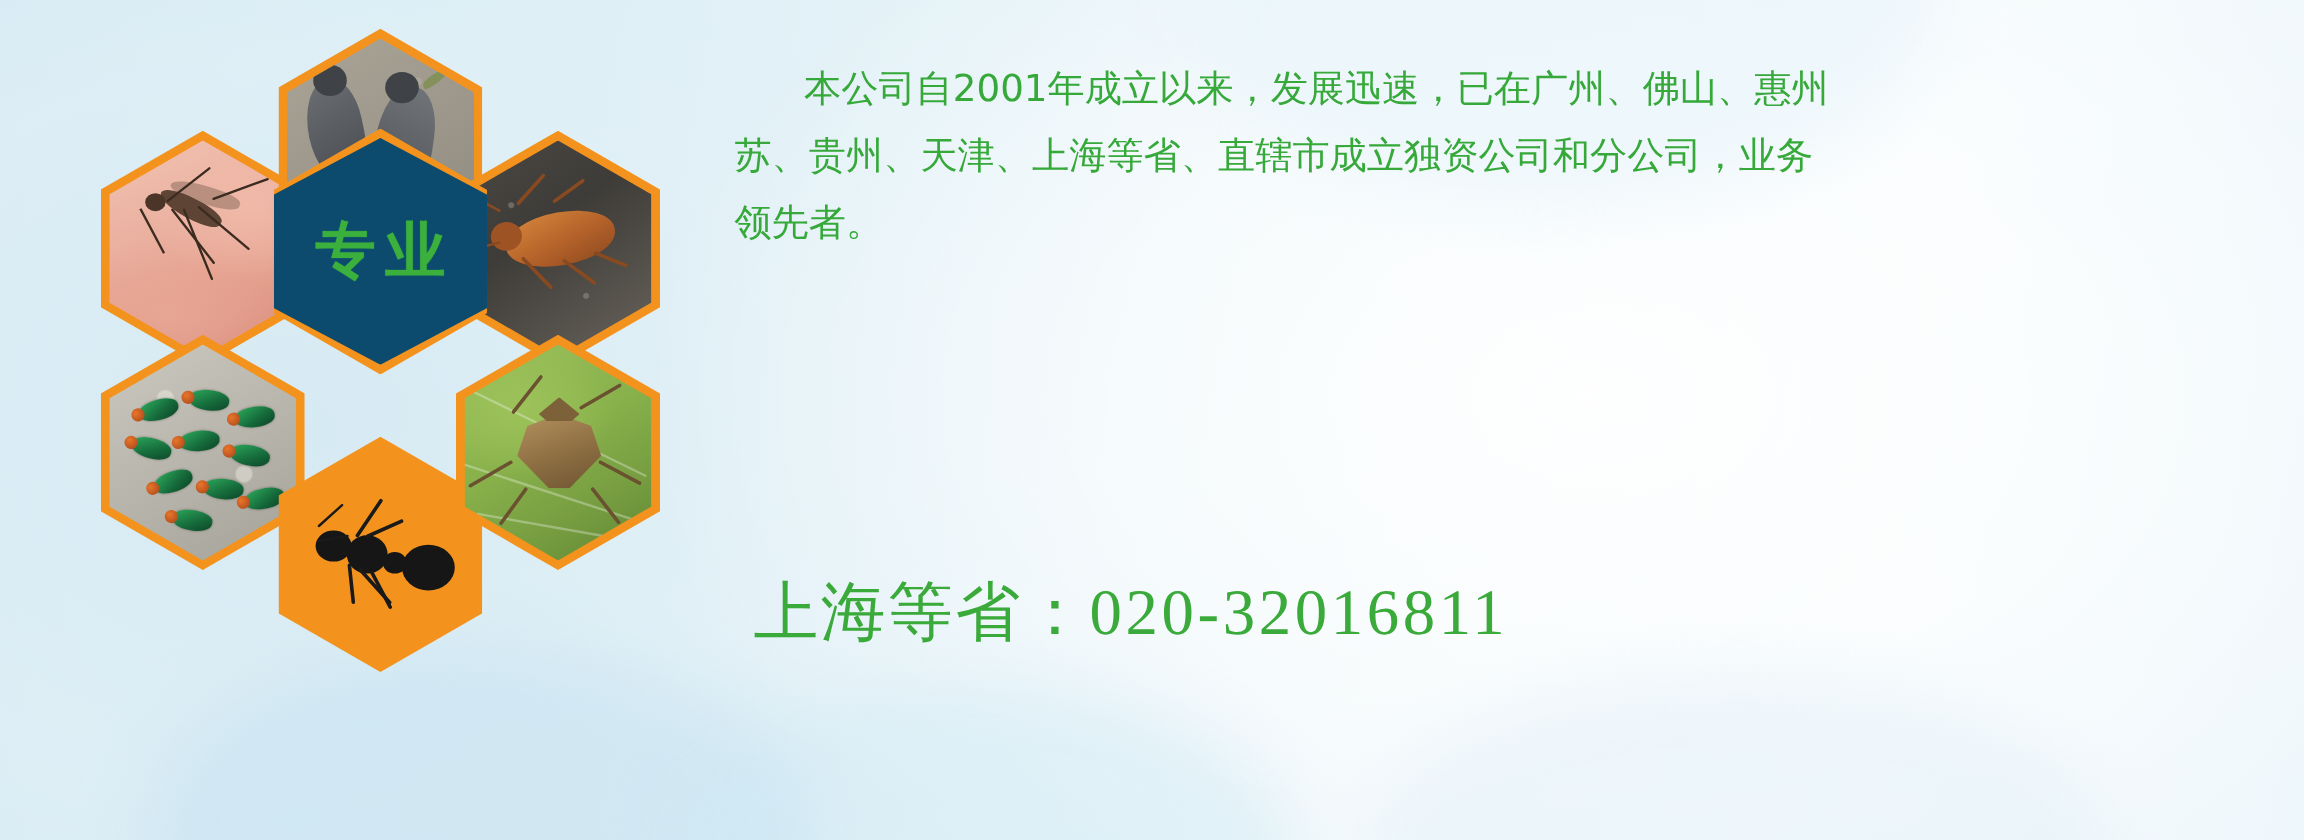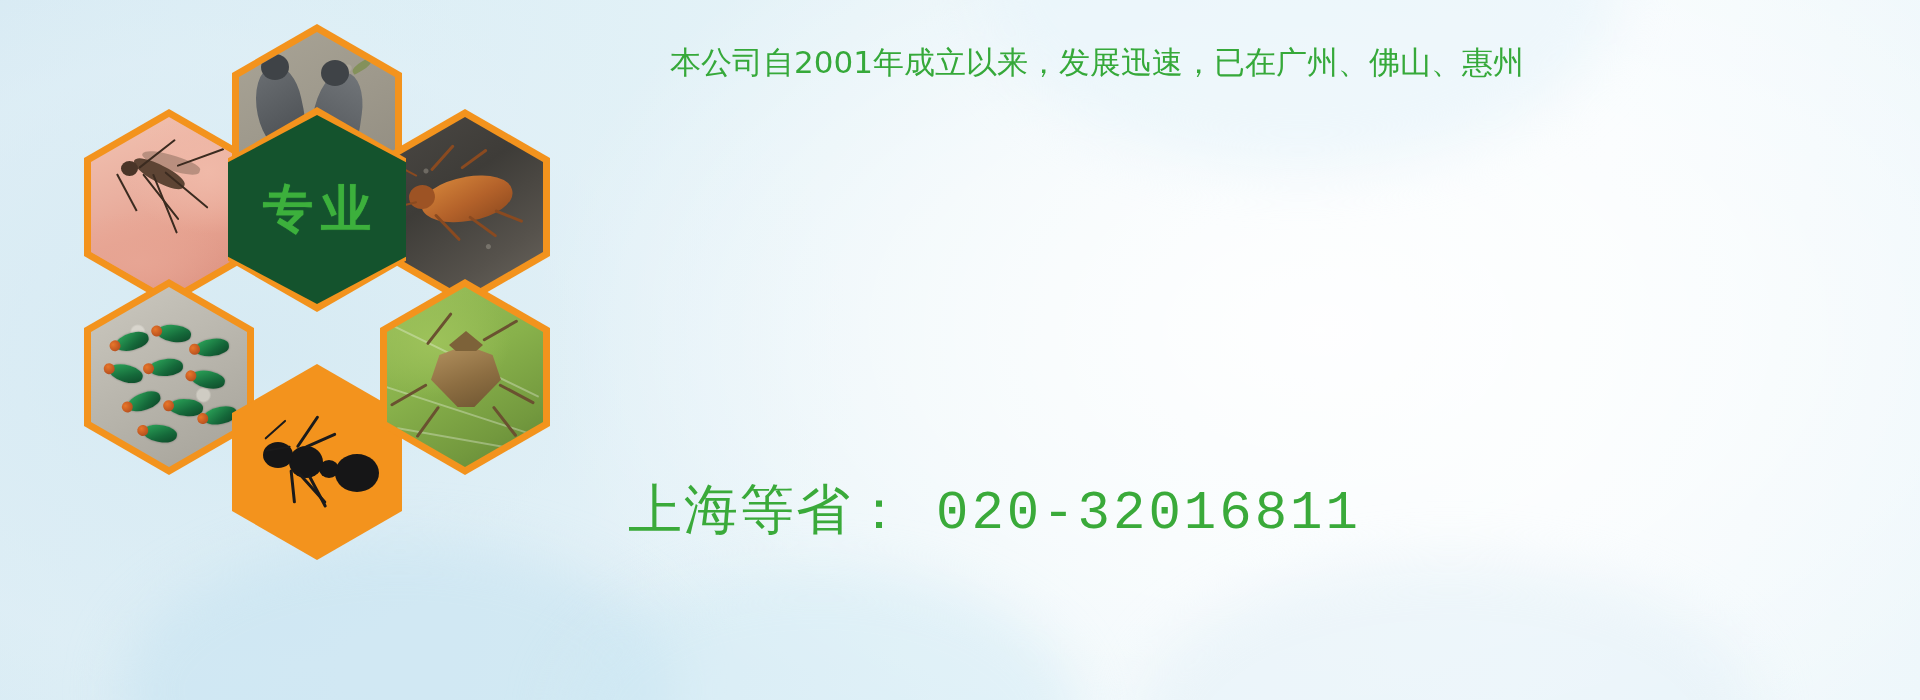--- a/index.html
+++ b/index.html
@@ -31,21 +31,21 @@
     background:#f3931d;
     display:flex;align-items:center;justify-content:center;
   }
   .hex .inner{
     width:156px;height:180px;
     clip-path:polygon(50% 0%,100% 25%,100% 75%,50% 100%,0% 75%,0% 25%);
     overflow:hidden;position:relative;
     display:flex;align-items:center;justify-content:center;
   }
   .hex.center{width:178px;height:205px;}
-  .hex.center .inner{width:180px;height:189px;background:#14532d;}
+  .hex.center .inner{width:180px;height:189px;background:#0c4a6e;}
 
   .ctext{
     display:flex;flex-direction:column;align-items:center;justify-content:center;
     line-height:1.06;
     font-family:"DejaVu Sans","Liberation Sans",sans-serif;
     font-weight:bold;font-size:50px;letter-spacing:8px;
     color:#3cb03c;text-shadow:0 0 1px #3cb03c;
   }
   .ctext span{display:block;padding-left:8px;}
 
@@ -124,38 +124,38 @@
   .leafvein{position:absolute;background:rgba(255,255,255,.30);height:2px;transform-origin:left center;border-radius:2px;}
   .bug-body{position:absolute;left:44px;top:58px;width:70px;height:62px;
       background:linear-gradient(160deg,#b4925f,#8d6e42 55%,#6e5531);
       clip-path:polygon(50% 0%,88% 16%,100% 56%,62% 100%,38% 100%,0% 56%,12% 16%);}
   .bug-head{position:absolute;left:62px;top:44px;width:34px;height:20px;background:#7d6239;
       clip-path:polygon(50% 0%,100% 70%,80% 100%,20% 100%,0% 70%);}
   .bug-leg{position:absolute;height:3px;background:#6a5130;border-radius:3px;transform-origin:left center;}
 
   
   #copy{
-    position:absolute;left:612px;top:34px;width:1270px;
+    position:absolute;left:612px;top:46px;width:1270px;
   }
   .para{
     color:#36a93a;
     font-family:"DejaVu Sans","Liberation Sans",sans-serif;
     font-size:31px;line-height:56px;letter-spacing:0px;
     white-space:nowrap;
   }
   .para .indent{display:inline-block;width:58px;}
 
   #contact{
     position:absolute;left:628px;top:470px;width:1280px;
     color:#3aaa3a;
     font-family:"DejaVu Sans","Liberation Sans",sans-serif;
     font-weight:normal;
   }
   .c-line{font-size:54px;line-height:80px;white-space:nowrap;letter-spacing:2px;}
-  .c-line .num{font-family:Liberation Mono, monospace;letter-spacing:3px;margin-left:28px;}
+  .c-line .num{font-family:Liberation Serif, serif;letter-spacing:3px;}
   .c-line.second{padding-left:288px;}
 </style>
 </head>
 <body>
 
 <div id="stage">
 
   <div class="blob b1"></div>
   <div class="blob b2"></div>
   <div class="blob b3"></div>
@@ -269,20 +269,22 @@
         <div class="ctext">
           <span>专业</span>
         </div>
       </div>
     </div>
 
   </div>
 
   <div id="copy">
     <div class="para"><span class="indent"></span><span>本公司自2001年成立以来，发展迅速，已在广州、佛山、惠州</span></div>
+    <div class="para"><span>苏、贵州、天津、上海等省、直辖市成立独资公司和分公司，业务</span></div>
+    <div class="para"><span>领先者。</span></div>
   </div>
 
   <div id="contact">
     <div class="c-line">
       <span>上海等省：</span><span class="num">020-32016811</span>
     </div>
   </div>
 
 </div>
 

